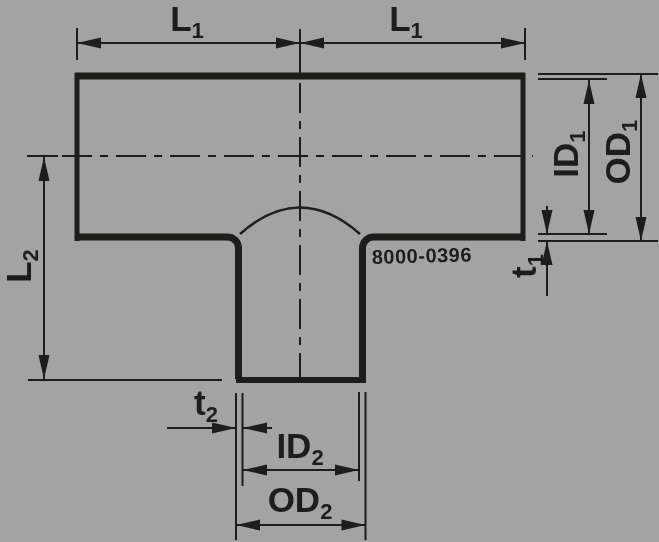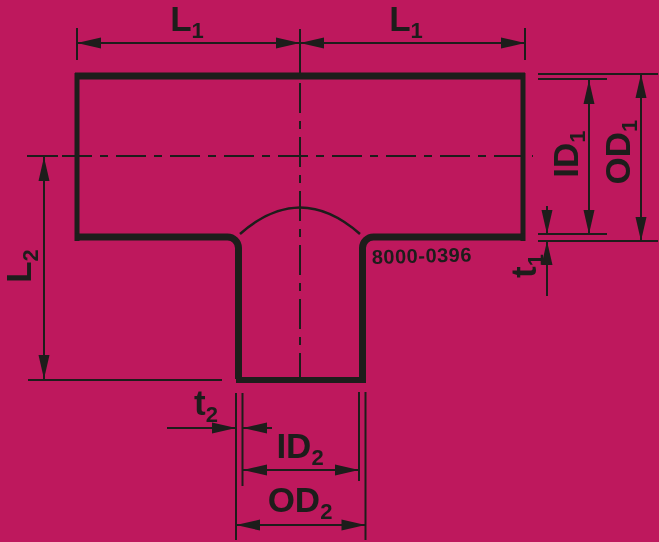--- a/index.html
+++ b/index.html
@@ -1,19 +1,19 @@
 <!DOCTYPE html>
 <html><head>
 <meta charset="utf-8">
 <style>
   html, body { margin: 0; padding: 0; background: #ffffff; }
   .stage {
     width: 659px; height: 542px;
     position: relative;
-    background: #be185d;
+    background: #a3a3a3;
     overflow: hidden;
   }
   svg { display: block; }
   svg text {
     font-family: "Liberation Sans", sans-serif;
     font-weight: bold;
     font-size: 35px;
     stroke: none;
   }
   svg .sub { font-size: 22px; }

